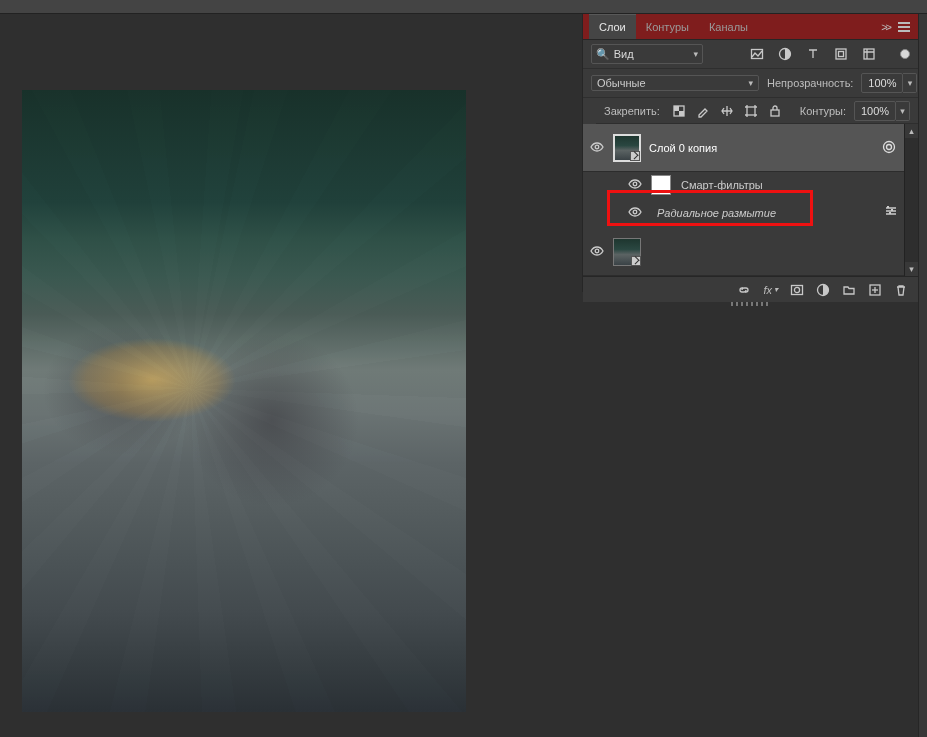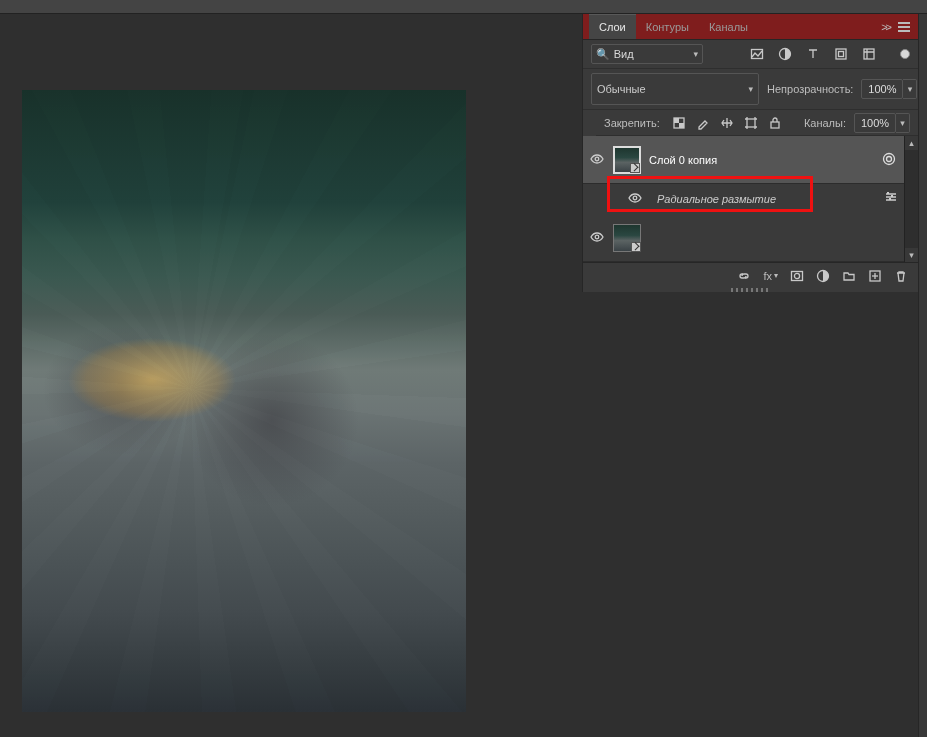--- a/index.html
+++ b/index.html
@@ -62,21 +62,21 @@
   .search-icon { font-size:11px; color:#bbb; }
   .search-kind { flex:1; color:#d8d8d8; }
   .dd-caret { color:#bbb; font-size:9px; }
   .row-icons { display:flex; gap:14px; margin-left:auto; color:#bcbcbc; align-items:center; }
   .dot { width:10px;height:10px;border-radius:50%;background:#d8d8d8;border:1px solid #888; margin-left:10px;}
 
   .ico { display:inline-flex; align-items:center; justify-content:center; width:14px; height:14px; }
   .ico svg { width:14px; height:14px; stroke:#c8c8c8; fill:none; stroke-width:1.3; }
 
   
-  .select { height:32px; border:1px solid #555; background:#3a3a3a; display:flex; align-items:center; padding:0 5px; border-radius:2px; }
+  .select { height:16px; border:1px solid #555; background:#3a3a3a; display:flex; align-items:center; padding:0 5px; border-radius:2px; }
   .blend-select { flex: 0 0 168px; justify-content:space-between; }
   .prop-label { color:#bdbdbd; }
   .num-box { width:42px; height:20px; border:1px solid #555; display:flex; align-items:center; justify-content:center; background:#3a3a3a; color:#ddd; border-radius:2px;}
   .dd-small { width:14px; height:20px; border:1px solid #555; border-left:none; display:flex;align-items:center;justify-content:center; background:#3a3a3a; color:#bbb; font-size:9px; border-radius:0 2px 2px 0;}
 
   
   .lock-row { height:26px;margin-left:13px; }
   .lock-icons { display:flex; gap:10px; margin-left:4px; color:#c8c8c8; align-items:center;}
   .lock-icons .ico svg { stroke:#c8c8c8; }
 
@@ -119,21 +119,21 @@
   .blend-opts { position:absolute; right:20px; top:6px; }
   .blend-opts svg { width:14px;height:14px; stroke:#ccc; fill:none; stroke-width:1.3;}
 
   
   .panel-bottom {
     height:26px; display:flex; align-items:center; justify-content:flex-end; gap:12px;
     padding:0 10px; background:#3a3a3a; border-top:1px solid #262626;
   }
   .panel-bottom .ico svg { stroke:#c8c8c8; }
   .plus-box svg rect{stroke:#c8c8c8;} .plus-box svg line{stroke:#c8c8c8;}
-  .fx-txt { color:#bcbcbc; font-size:11px; display:flex;align-items:center; gap:2px;}
+  .fx-txt { font-style:italic; color:#bcbcbc; font-size:11px; display:flex;align-items:center; gap:2px;}
 
   
   .right-strip{ position:absolute; left:918px; top:14px; width:9px; height:723px; background:#383838; border-left:1px solid #262626;}
 
   .grab-dots { width:40px; height:4px; margin: -2px auto 0; background: repeating-linear-gradient(90deg,#777 0 2px, transparent 2px 5px); position:relative; top:2px;}
 </style>
 </head>
 <body>
 
 <div class="canvas-area">
@@ -232,21 +232,21 @@
               <path d="M3 1v2M11 1v2M3 13v-2M11 13v-2M1 3h2M1 11h2M13 3h-2M13 11h-2"></path>
             </svg>
           </span>
         <span class="ico">
             <svg viewBox="0 0 14 14">
               <rect x="3" y="6" width="8" height="6"></rect>
               <path d="M5 6V4a2 2 0 0 1 4 0v2"></path>
             </svg>
           </span>
       </div>
-      <span class="prop-label" style="margin-left:auto">Каналы:</span>
+      <span class="prop-label" style="margin-left:auto">Контуры:</span>
       <div style="display:flex">
         <div class="num-box">100%</div>
         <div class="dd-small">▾</div>
       </div>
     </div>
 
     <div class="layer-list">
 
       <div class="layer selected">
         <div class="vis-col">
@@ -259,20 +259,30 @@
             <div class="smart-badge"></div>
           </div>
         <span class="layer-name">Слой 0 копия</span>
         <span class="smart-ico"><svg viewBox="0 0 14 14">
               <circle cx="7" cy="7" r="5.5"></circle>
               <circle cx="7" cy="7" r="2.5"></circle>
             </svg></span>
       </div>
 
       <div class="sub-area">
+        <div class="sub-row">
+          <div class="sub-eye">
+              <span class="eye"><svg viewBox="0 0 14 14">
+                  <path d="M1 7s2.2-4 6-4 6 4 6 4-2.2 4-6 4-6-4-6-4z"></path>
+                  <circle cx="7" cy="7" r="1.8"></circle>
+                </svg></span>
+            </div>
+          <div class="white-thumb"></div>
+          <span class="sub-label">Смарт-фильтры</span>
+        </div>
 
         <div class="filter-row">
           <div class="highlight-box"></div>
           <div class="filter-inner">
             <div class="sub-eye">
                 <span class="eye"><svg viewBox="0 0 14 14">
                     <path d="M1 7s2.2-4 6-4 6 4 6 4-2.2 4-6 4-6-4-6-4z"></path>
                     <circle cx="7" cy="7" r="1.8"></circle>
                   </svg></span>
               </div>

